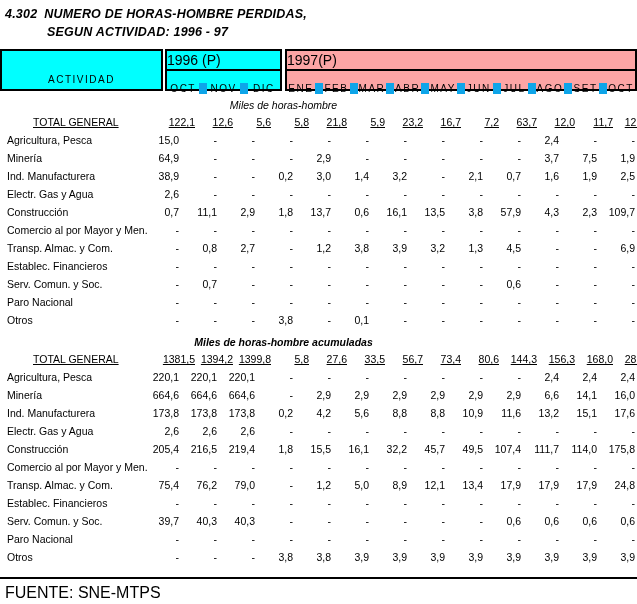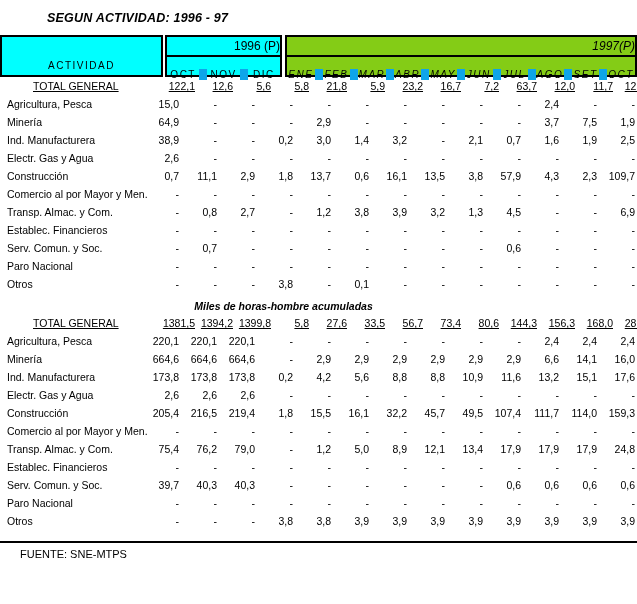--- a/index.html
+++ b/index.html
@@ -14,76 +14,80 @@
   
   .thead{display:flex;margin-top:10px;height:42px;}
   .h-activ{
     flex:none;width:163px;box-sizing:border-box;border:2px solid #000;background:#00ffff;
     display:flex;align-items:flex-end;justify-content:center;
     font-size:10px;letter-spacing:1.5px;padding-bottom:4px;
   }
   .h-group{background:#00ffff;border:2px solid #000;box-sizing:border-box;display:flex;flex-direction:column;}
   .g96{flex:none;width:117px;margin-left:2px;}
   .g97{flex:1;margin-left:3px;}
-  .h-year{flex:none;height:18px;line-height:18px;text-align:right;font-size:12px;border-bottom:2px solid #000;}
+  .h-year{flex:none;height:18px;line-height:18px;text-align:left;font-size:14px;border-bottom:2px solid #000;}
   .h-months{flex:1;display:flex;margin-top:12px;}
   .h-month{flex:1;display:flex;align-items:center;justify-content:center;font-size:10px;letter-spacing:1.5px;border-left:8px solid #0ea5e9;}
   .h-month:first-child{border-left:none;}
   
   .sec-heading{width:567px;height:16px;line-height:16px;margin-top:6px;text-align:center;font-style:italic;font-size:10.5px;}
   .sec-heading.second{margin-top:5px;font-weight:bold;}
   .row{display:flex;height:18px;line-height:18px;font-size:10.5px;}
   .lbl{flex:none;width:143px;box-sizing:border-box;padding-left:7px;white-space:nowrap;}
   .cell{flex:none;width:38px;position:relative;height:18px;}
   .cell span{position:absolute;right:2px;top:0;line-height:18px;white-space:nowrap;}
   .row.total .lbl{padding-left:17px;text-decoration:underline;margin-left:16px;}
   .row.total .cell span{text-decoration:underline;}
   
   .foot-line{height:2px;background:#000;margin-top:11px;}
-  .source{font-size:11px;padding-left:20px;margin-top:5px;}
+  .source{font-size:16px;padding-left:5px;margin-top:5px;}
 </style>
 </head>
 <body>
 
 <div class="page">
 
   <div class="title-block">
+    <div>
+      <span class="title-code">4.302</span><span>NUMERO DE HORAS-HOMBRE PERDIDAS,</span>
+    </div>
     <div class="title-line2">SEGUN ACTIVIDAD: 1996 - 97</div>
   </div>
 
   <div class="thead">
     <div class="h-activ" style="background: rgb(0, 255, 255);">
       <span>ACTIVIDAD</span>
     </div>
     <div class="h-group g96" style="background: rgb(0, 255, 255);">
       <div class="h-year">1996 (P)</div>
       <div class="h-months" id="months-1996">
           <div class="h-month">OCT</div>
           <div class="h-month">NOV</div>
           <div class="h-month">DIC</div>
         </div>
     </div>
-    <div class="h-group g97" style="background: #84cc16; font-style: italic;">
+    <div class="h-group g97" style="background: #fca5a5;">
       <div class="h-year">1997(P)</div>
       <div class="h-months" id="months-1997">
           <div class="h-month">ENE</div>
           <div class="h-month">FEB</div>
           <div class="h-month">MAR</div>
           <div class="h-month">ABR</div>
           <div class="h-month">MAY</div>
           <div class="h-month">JUN</div>
           <div class="h-month">JUL</div>
           <div class="h-month">AGO</div>
           <div class="h-month">SET</div>
           <div class="h-month">OCT</div>
         </div>
     </div>
   </div>
 
   <div id="table-body">
+      <div class="sec-heading">Miles de horas-hombre</div>
       <div class="row total">
         <div class="lbl">TOTAL GENERAL</div>
         <div class="cell">
           <span>122,1</span>
         </div>
         <div class="cell">
           <span>12,6</span>
         </div>
         <div class="cell">
           <span>5,6</span>
@@ -824,21 +828,21 @@
         <div class="cell">
           <span>107,4</span>
         </div>
         <div class="cell">
           <span>111,7</span>
         </div>
         <div class="cell">
           <span>114,0</span>
         </div>
         <div class="cell">
-          <span>159,3</span>
+          <span>175,8</span>
         </div>
       </div>
       <div class="row">
         <div class="lbl">Comercio al por Mayor y Men.</div>
         <div class="cell">
           <span>-</span>
         </div>
         <div class="cell">
           <span>-</span>
         </div>

